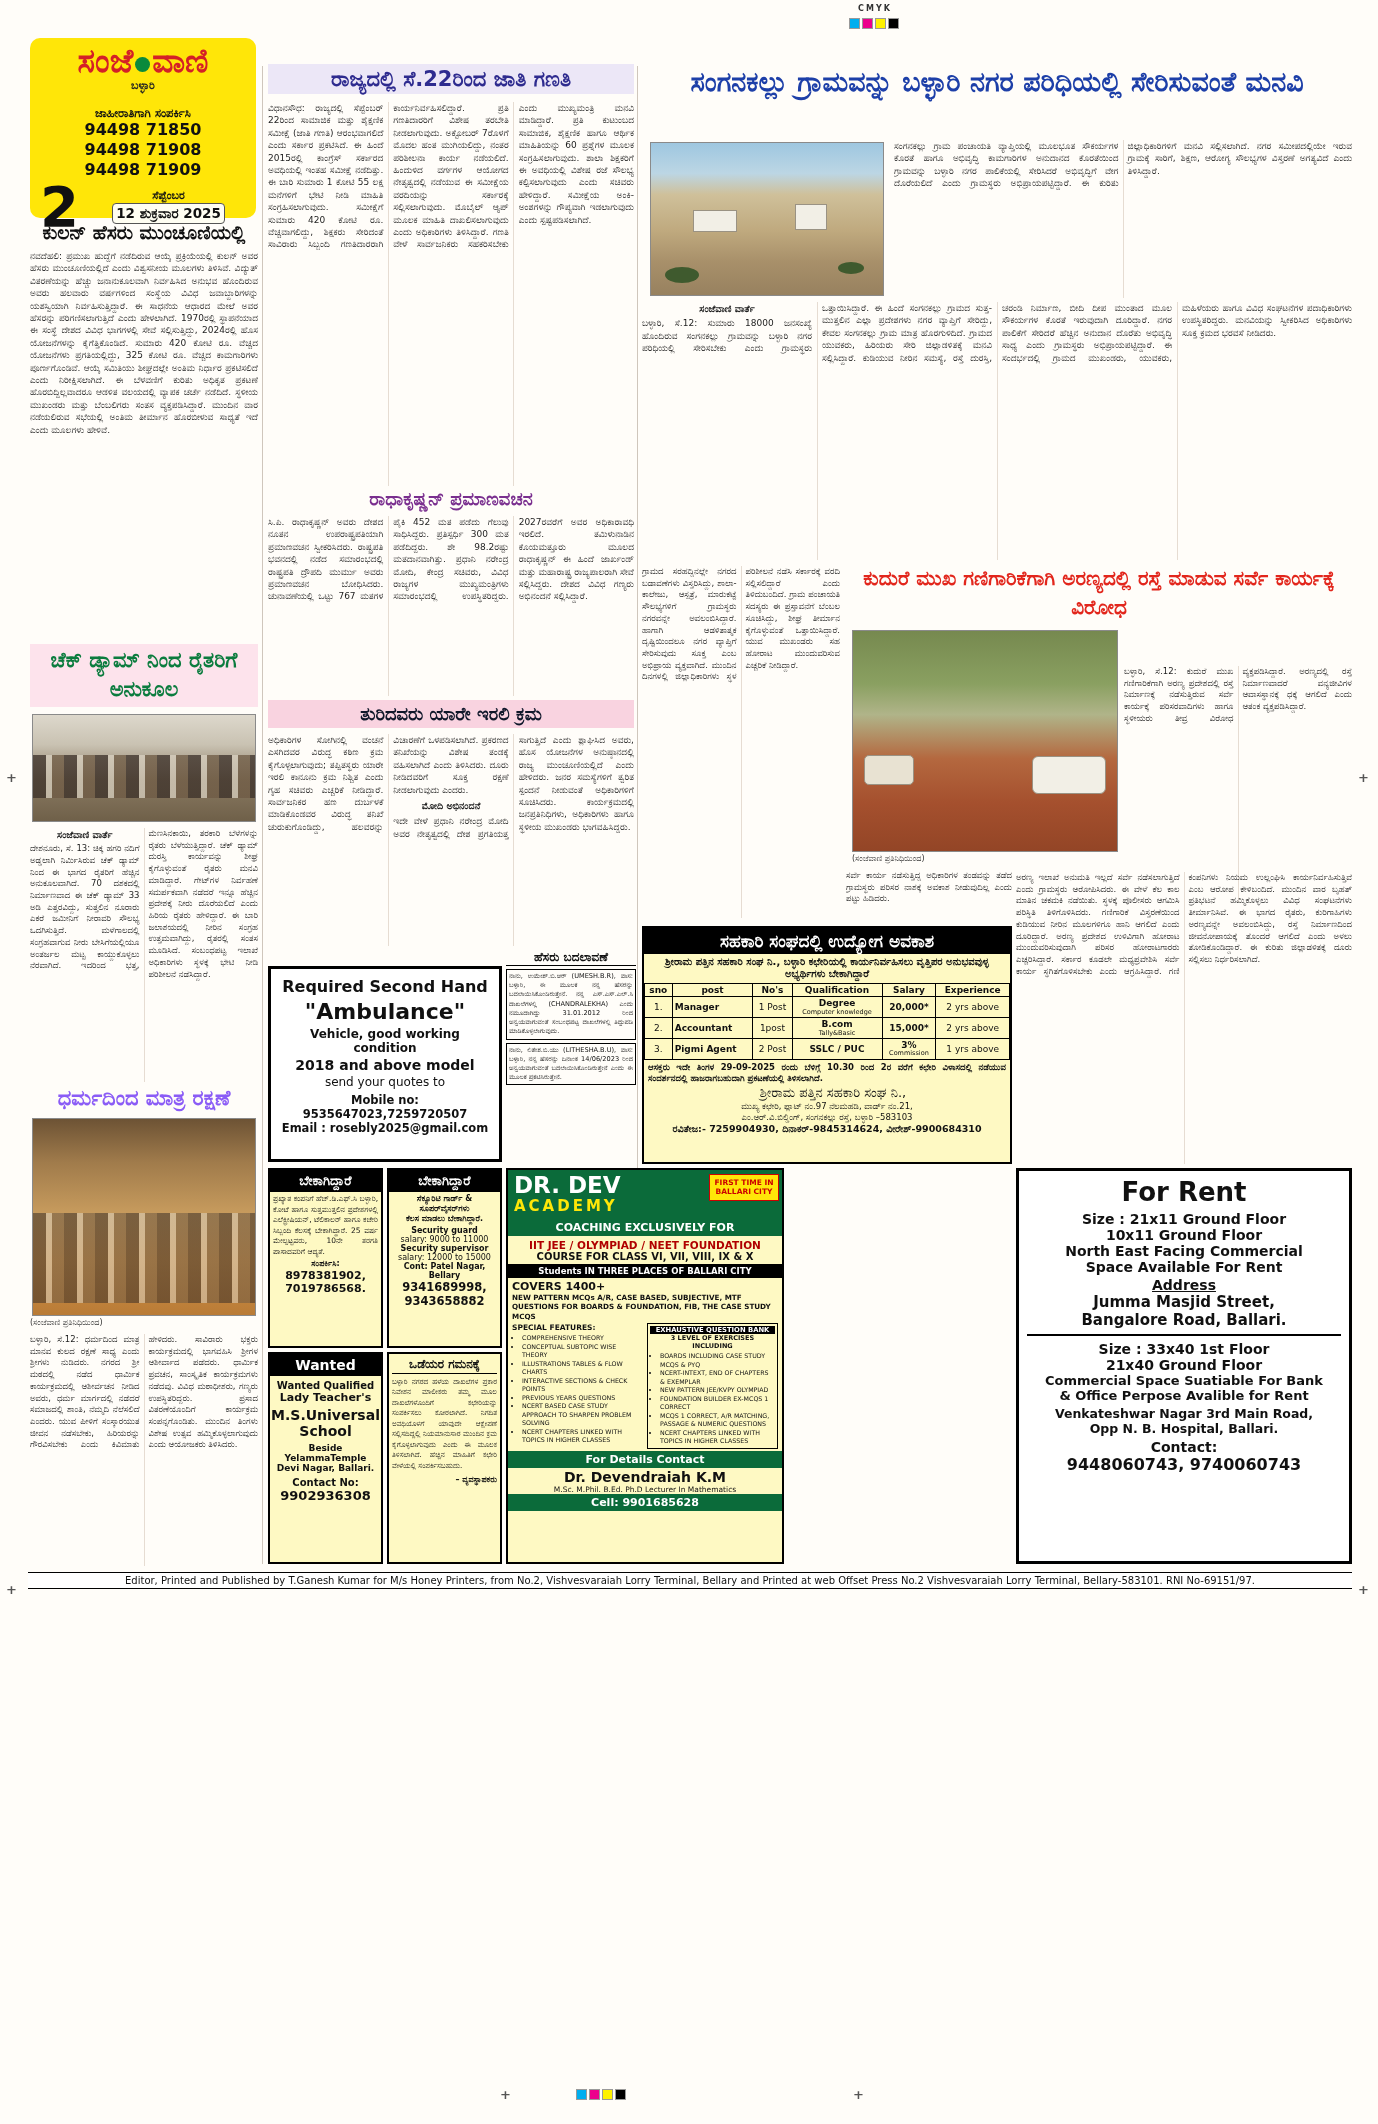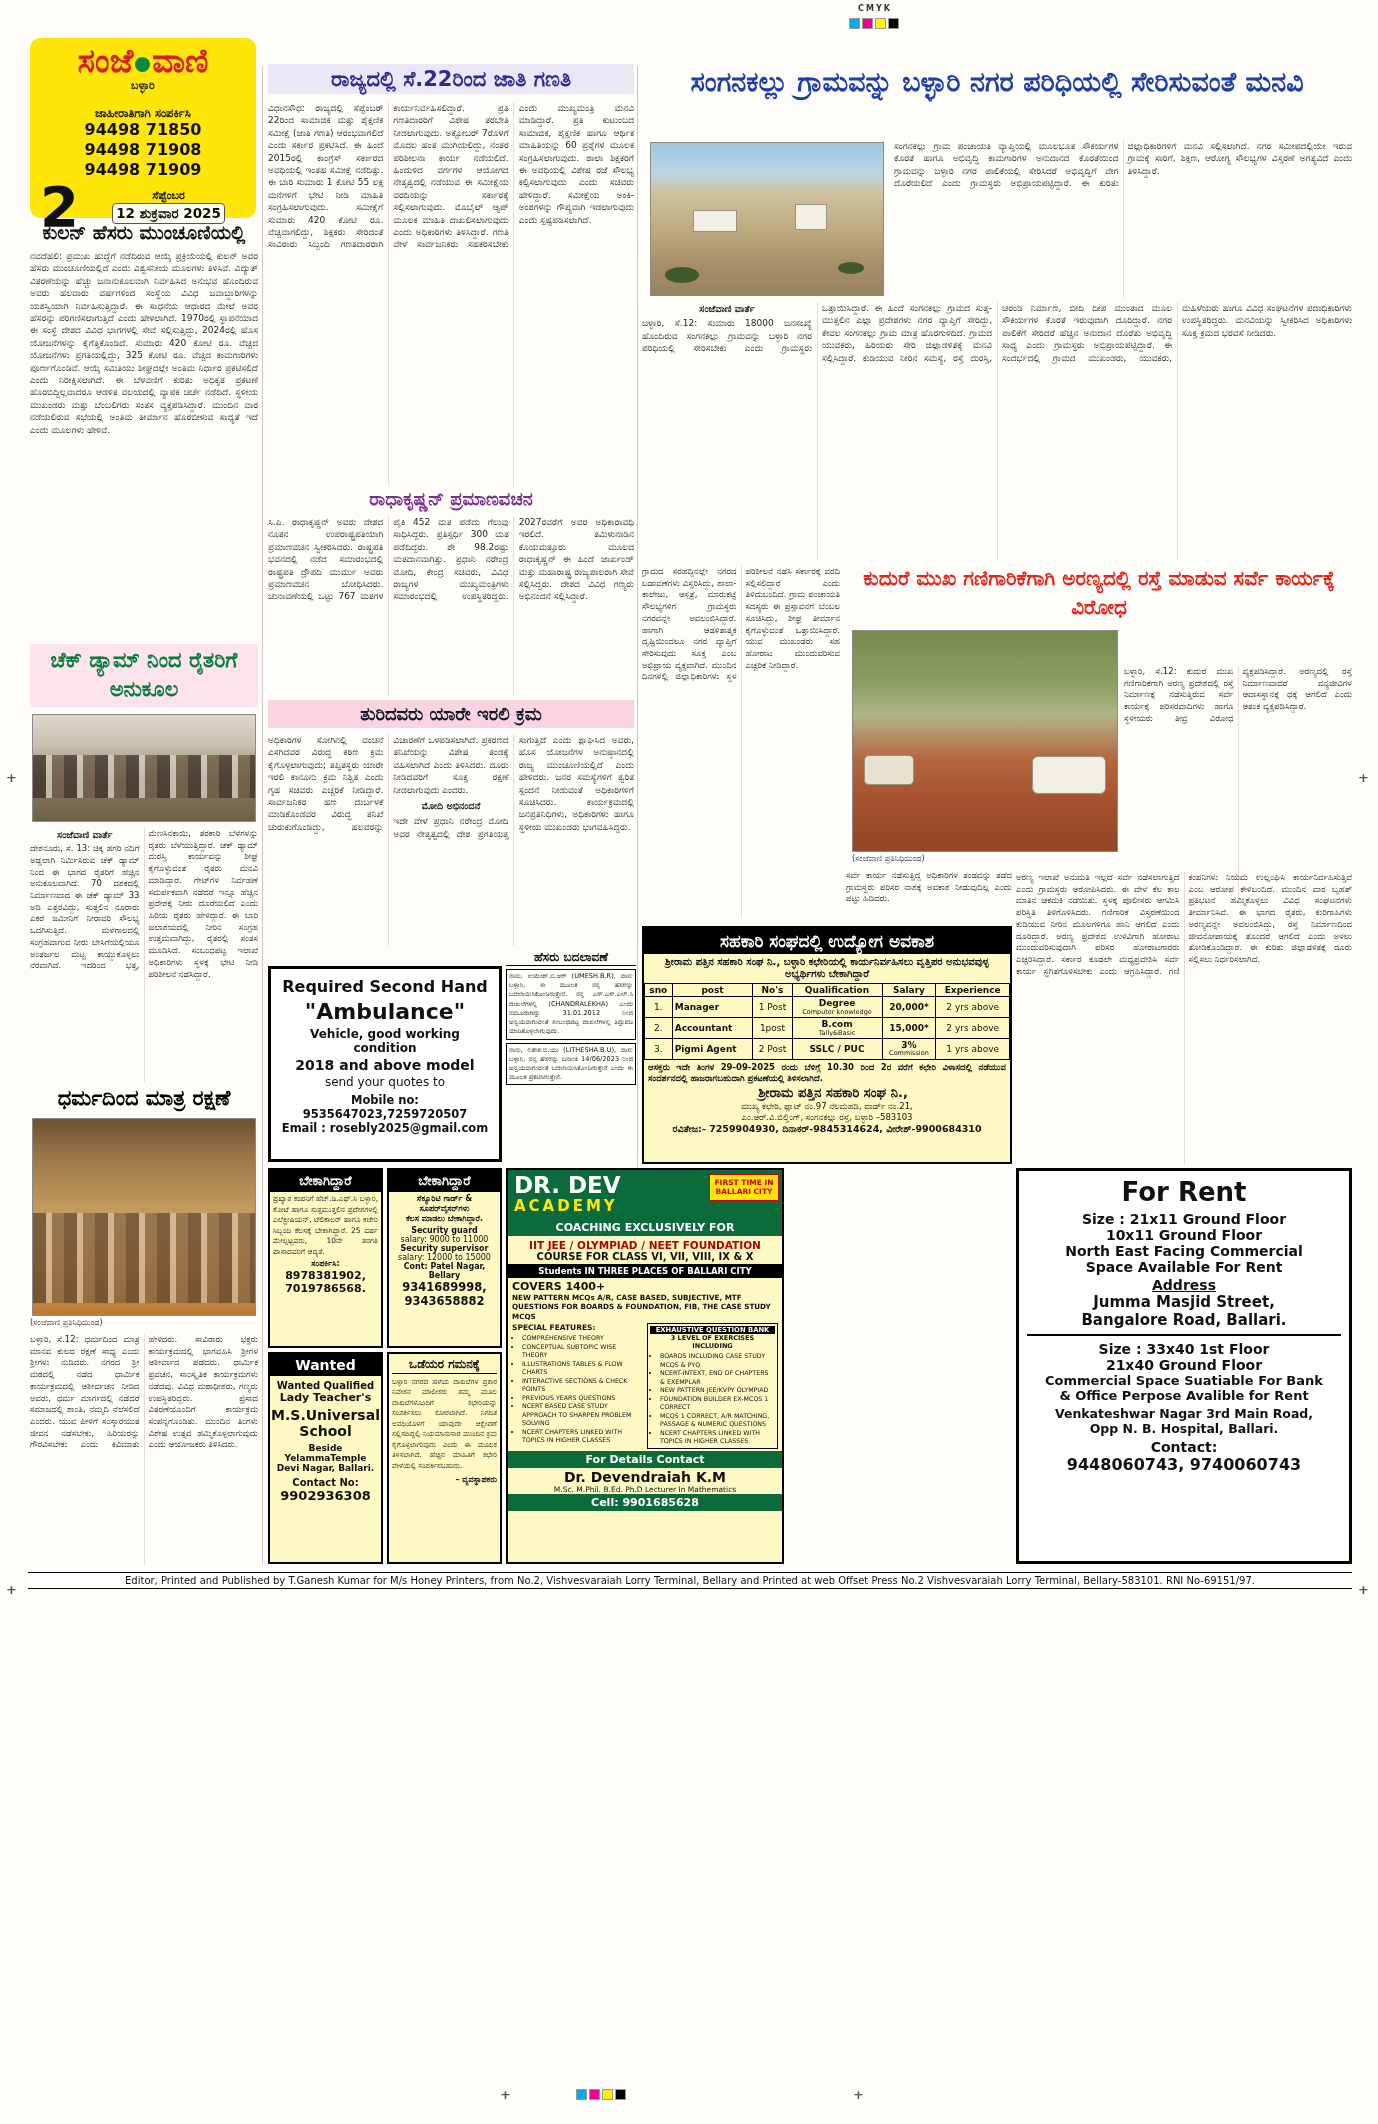--- a/index.html
+++ b/index.html
@@ -35,21 +35,21 @@
   .cont .lbl{font-size:15px;font-weight:bold;padding:0 10px;white-space:nowrap;}
 
   
   .hl-kulan{font-size:19px;font-weight:bold;text-align:center;line-height:1.1;}
   .hl-caste{font-size:21px;font-weight:bold;text-align:center;color:#2e2b8f;background:#ece7f7;padding:3px 0;}
   .hl-sang{font-size:27px;font-weight:bold;text-align:center;color:#1d3fa8;line-height:1.3;}
   .hl-chek{font-size:21px;font-weight:bold;text-align:center;color:#0b7c3e;background:#fde3ec;line-height:1.4;padding:2px 0;}
   .hl-radha{font-size:18px;font-weight:bold;text-align:center;color:#7a2f8f;}
   .hl-turi{font-size:18px;font-weight:bold;text-align:center;color:#0f172a;background:#f9d3e0;padding:3px 0;}
   .hl-kudre{font-size:20px;font-weight:bold;text-align:center;color:#e2261c;line-height:1.45;}
-  .hl-dharma{font-size:21px;font-weight:bold;text-align:center;color:#000000;}
+  .hl-dharma{font-size:21px;font-weight:bold;text-align:center;color:#8b5cf6;}
   .caption{font-size:8px;color:#333;}
   .subhead{font-weight:bold;text-align:center;font-size:9.5px;margin:3px 0;}
 
   
   .photo{box-sizing:border-box;border:1px solid #8a8a8a;overflow:hidden;}
   .ph-sang{background:linear-gradient(180deg,#9ec7e0 0%,#bcd6e4 20%,#cfc09a 34%,#bfa97e 58%,#a8906a 78%,#97815f 100%);}
   .ph-chek{background:linear-gradient(180deg,#ddd8cc 0%,#c9c2b2 28%,#8a7a62 62%,#6f6049 100%);}
   .ph-dharma{background:linear-gradient(180deg,#6d5335 0%,#a07b4b 22%,#c79b5d 48%,#cf9349 72%,#b97b36 100%);}
   .ph-kudre{background:linear-gradient(180deg,#76894f 0%,#8aa061 24%,#b0b489 38%,#b4683f 58%,#a5502e 78%,#934526 100%);}
   .ph-block{position:absolute;background:#f2efe6;border:1px solid #9a9283;}
@@ -229,21 +229,21 @@
         <td>3.</td>
         <td style="font-weight:bold;text-align:left;">Pigmi Agent</td>
         <td>2 Post</td>
         <td><span style="font-weight:bold;">SSLC / PUC</span></td>
         <td><span style="font-weight:bold;">3%</span><span class="small-sub">Commission</span></td>
         <td>1 yrs above</td>
       </tr>
     </tbody>
       </table>
     <div style="font-size:8.5px;font-weight:bold;padding:1px 4px;text-align:justify;">ಆಸಕ್ತರು ಇದೇ ತಿಂಗಳ 29-09-2025 ರಂದು ಬೆಳಿಗ್ಗೆ 10.30 ರಿಂದ 2ರ ವರೆಗೆ ಕಛೇರಿ ವಿಳಾಸದಲ್ಲಿ ನಡೆಯುವ ಸಂದರ್ಶನದಲ್ಲಿ ಹಾಜರಾಗಬಹುದಾಗಿ ಪ್ರಕಟಣೆಯಲ್ಲಿ ತಿಳಿಸಲಾಗಿದೆ.</div>
-    <div class="ctr" style="font-size:13px;font-weight:bold;padding-left:12px;">ಶ್ರೀರಾಮ ಪತ್ತಿನ ಸಹಕಾರಿ ಸಂಘ ನಿ.,</div>
+    <div class="ctr" style="font-size:13px;font-weight:normal;padding-left:12px;">ಶ್ರೀರಾಮ ಪತ್ತಿನ ಸಹಕಾರಿ ಸಂಘ ನಿ.,</div>
     <div class="ctr pre" style="font-size:8.5px;">ಮುಖ್ಯ ಕಛೇರಿ, ಪ್ಲಾಟ್ ನಂ.97 ನೆಲಮಹಡಿ, ವಾರ್ಡ್ ನಂ.21,
 ಎಂ.ಆರ್.ವಿ.ಬಿಲ್ಡಿಂಗ್, ಸಂಗನಕಲ್ಲು ರಸ್ತೆ, ಬಳ್ಳಾರಿ –583103</div>
     <div class="ctr" style="font-size:9.5px;font-weight:bold;">ರವಿತೇಜ:- 7259904930, ದಿನಾಕರ್-9845314624, ವೀರೇಶ್-9900684310</div>
   </div>
 
   <div class="abs boxed ctr" style="left:1016px;top:1168px;width:336px;height:396px;padding:6px 8px;">
     <div style="font-size:26px;font-weight:bold;">For Rent</div>
     <div style="font-size:14px;font-weight:bold;margin-top:4px;">Size : 21x11 Ground Floor</div>
     <div style="font-size:14px;font-weight:bold;">10x11 Ground Floor</div>
     <div style="font-size:14px;font-weight:bold;">North East Facing Commercial</div>

